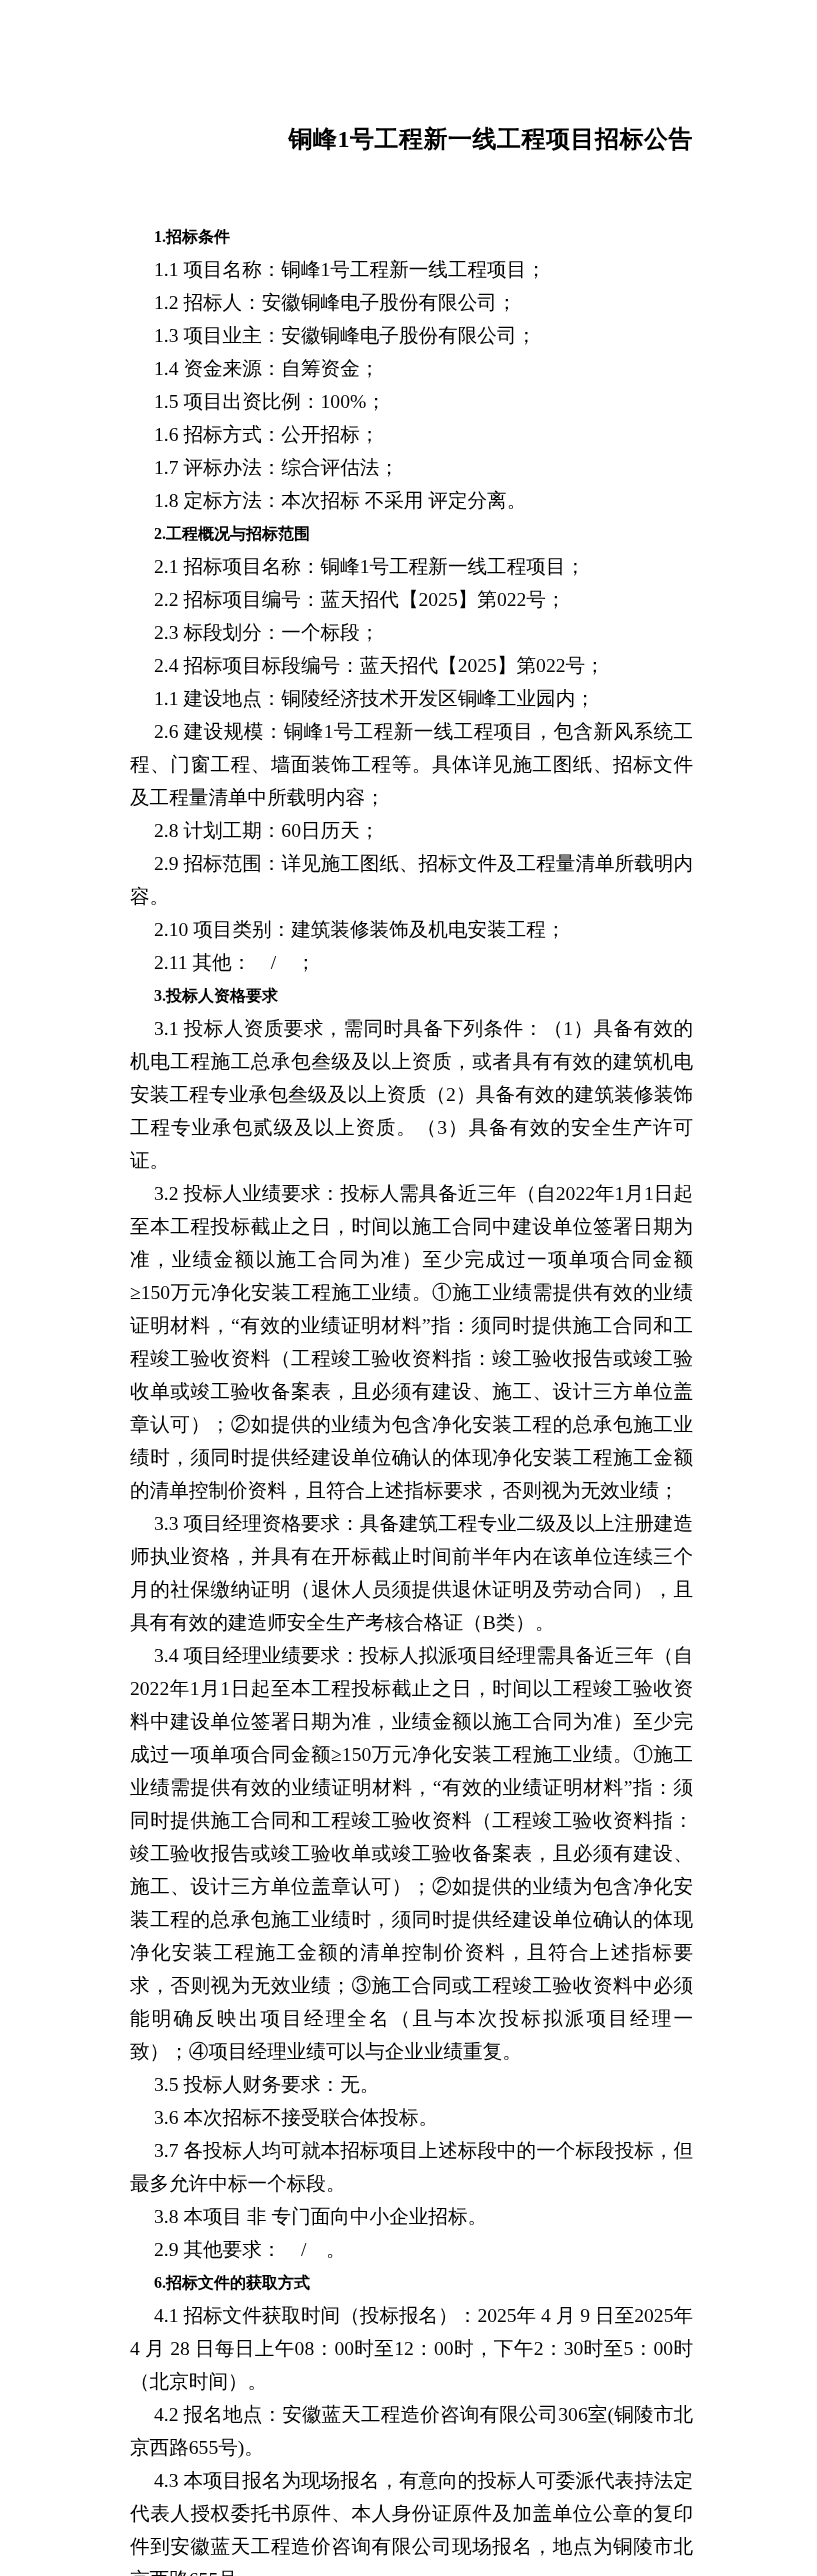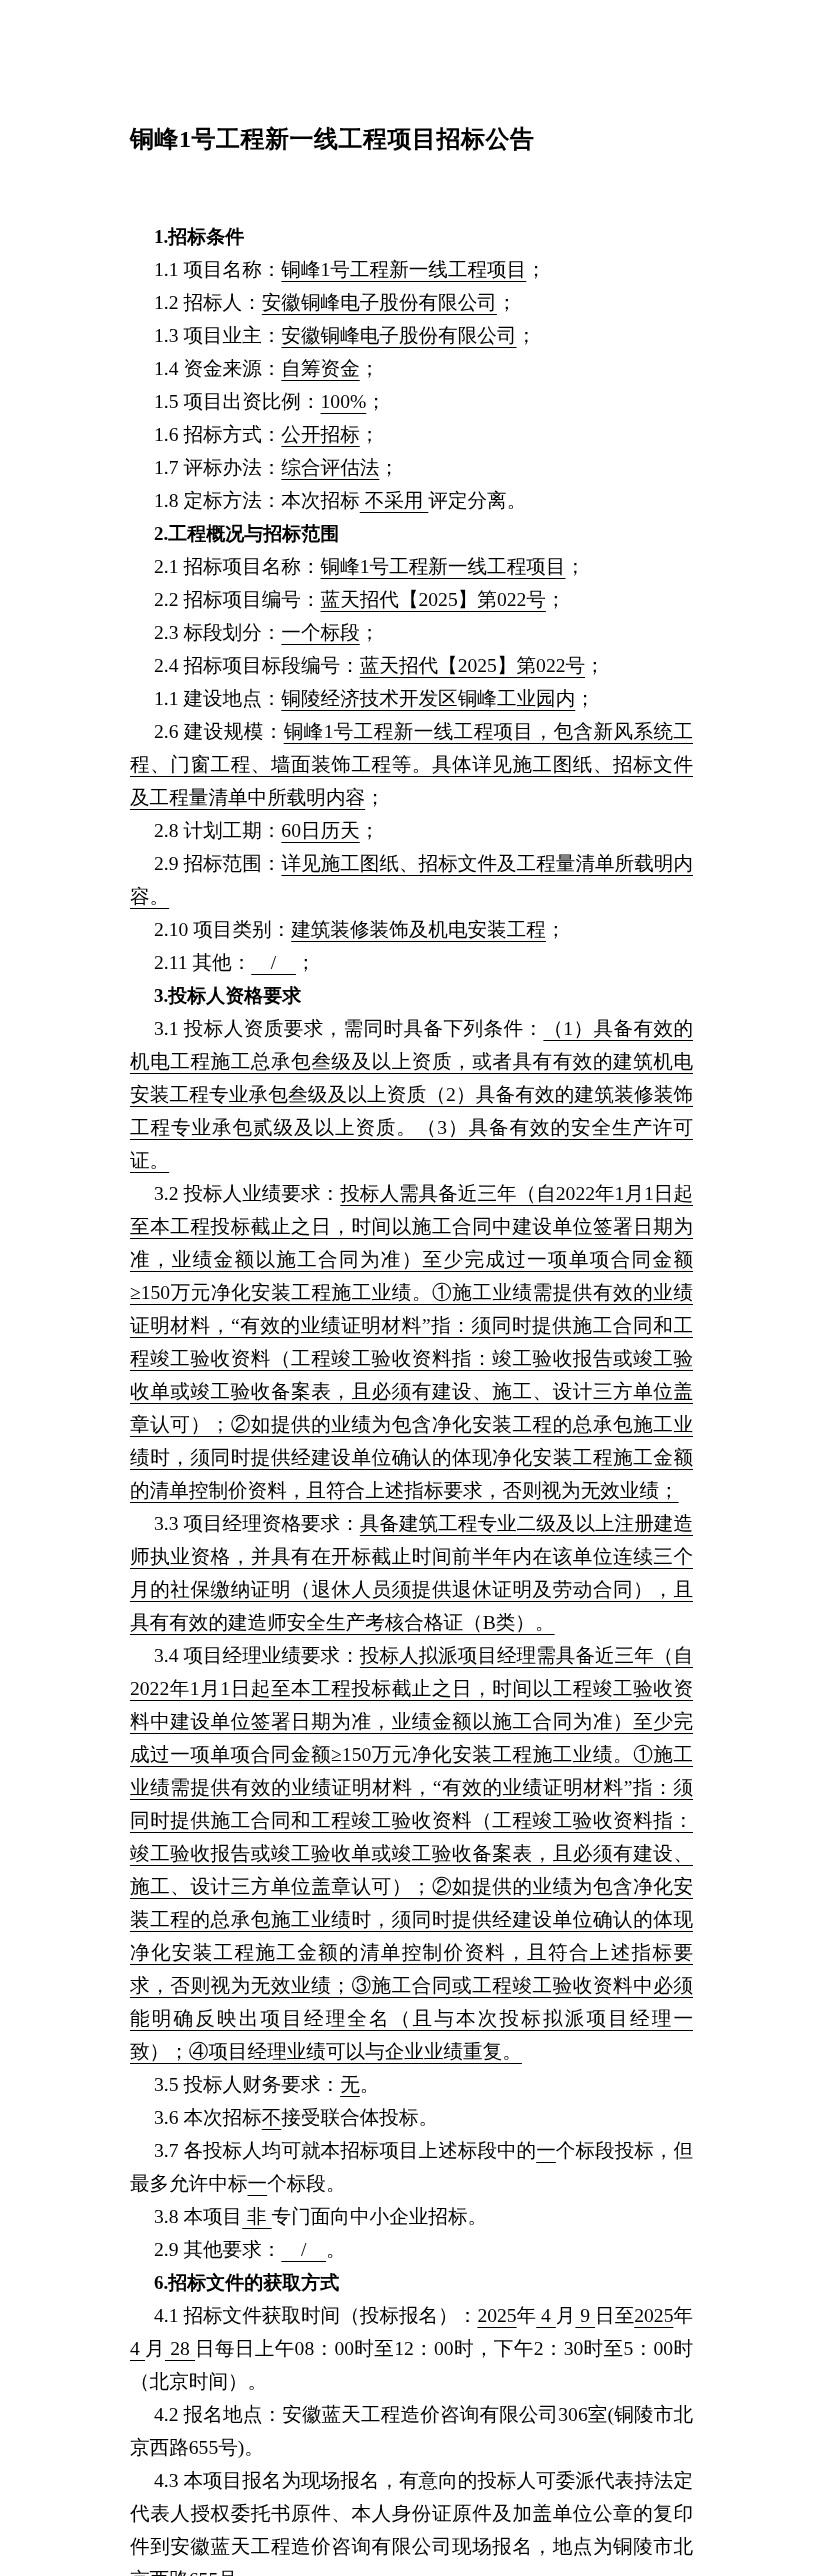--- a/index.html
+++ b/index.html
@@ -12,36 +12,35 @@
   .page{
     box-sizing:border-box;
     width:818px;height:3484px;
     padding:121px 125px 20.6px 130px;
     background:#ffffff;
   }
   .doc-body{width:563px;}
   p{margin:0;padding:0;}
   .title{
     font-size:24px;font-weight:bold;
-    text-align:left;line-height:36px;
+    text-align:right;line-height:36px;
     margin-bottom:63px;
     letter-spacing:0.5px;
   }
   .heading{
-    font-size:19px;font-weight:bold;
+    font-size:16px;font-weight:bold;
     line-height:33px;text-indent:24px;
     text-align:justify;
   }
   .body{
     font-size:19.6px;font-weight:normal;
     line-height:33px;text-indent:24px;
     text-align:justify;
   }
   .u{
-    text-decoration:underline;
     text-decoration-thickness:1px;
     text-underline-offset:4.6px;
   }
 </style>
 </head>
 <body>
 
 <div class="page">
   <div class="doc-body">
       <p class="title"><span>铜峰1号工程新一线工程项目招标公告</span></p>

